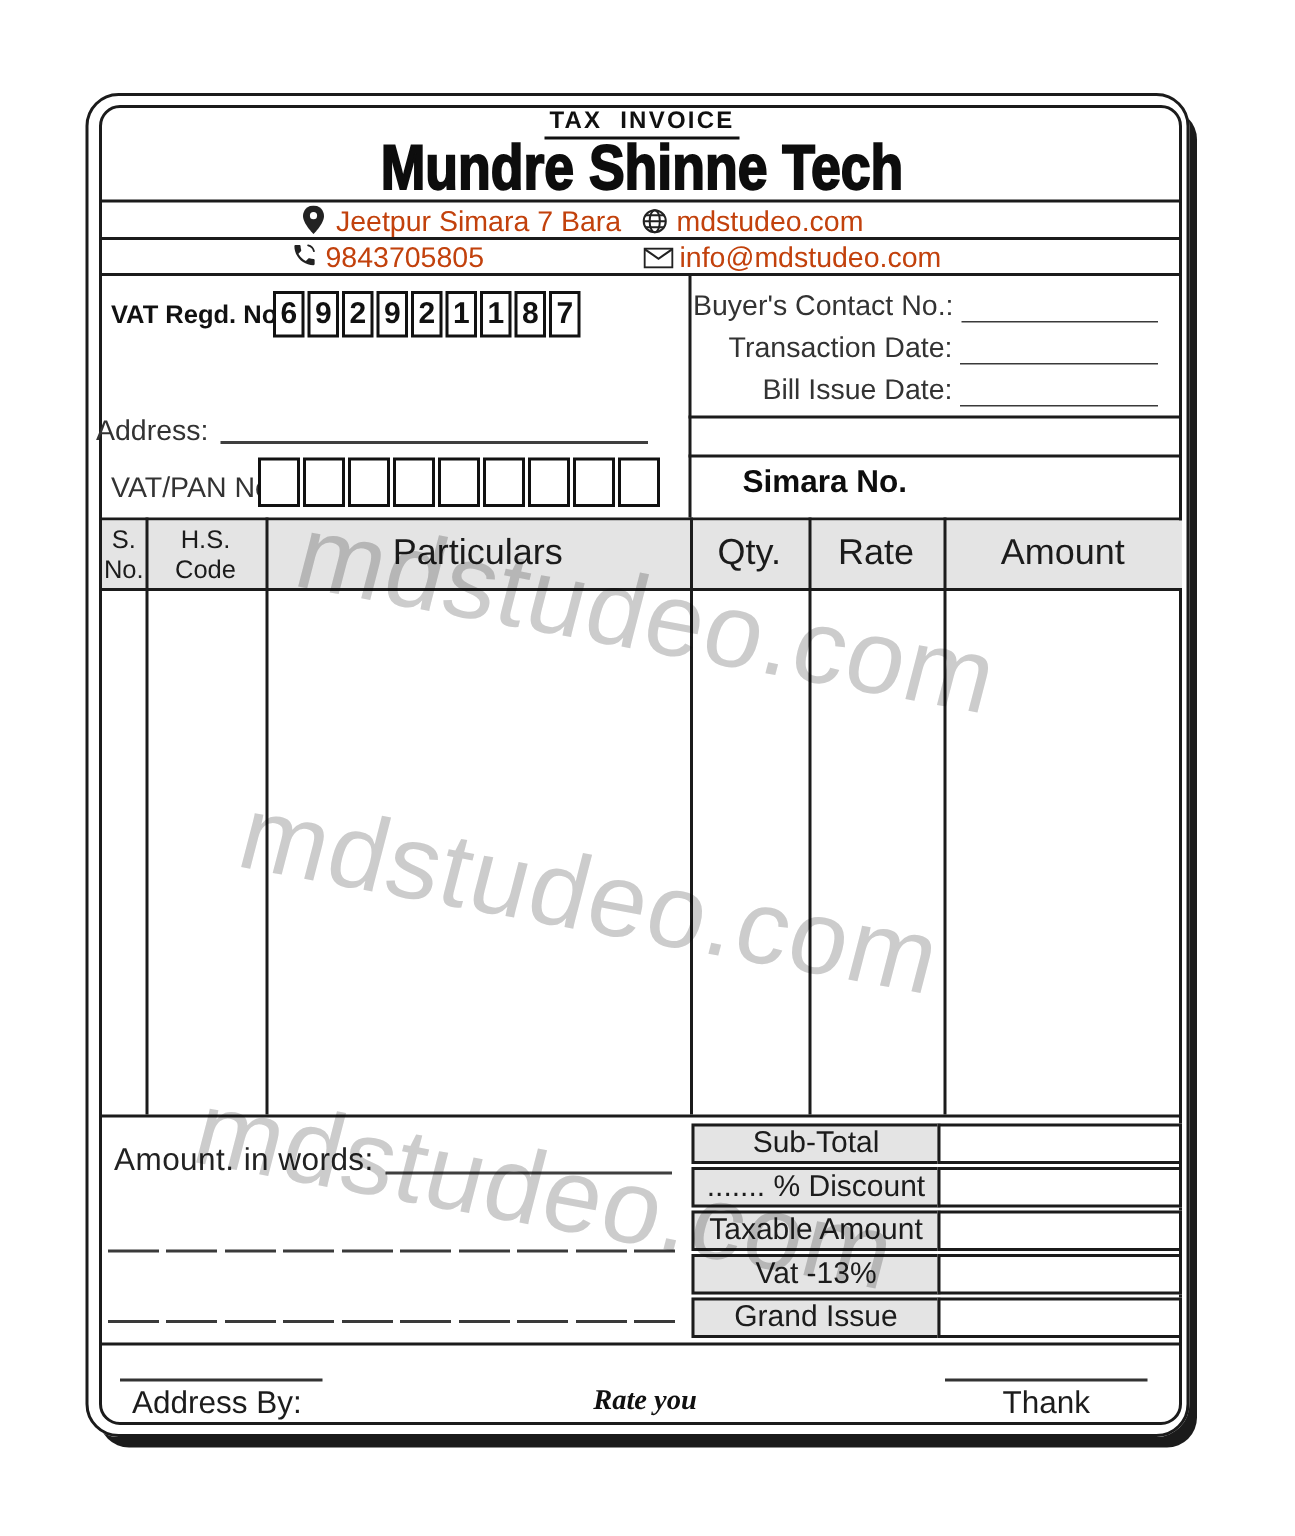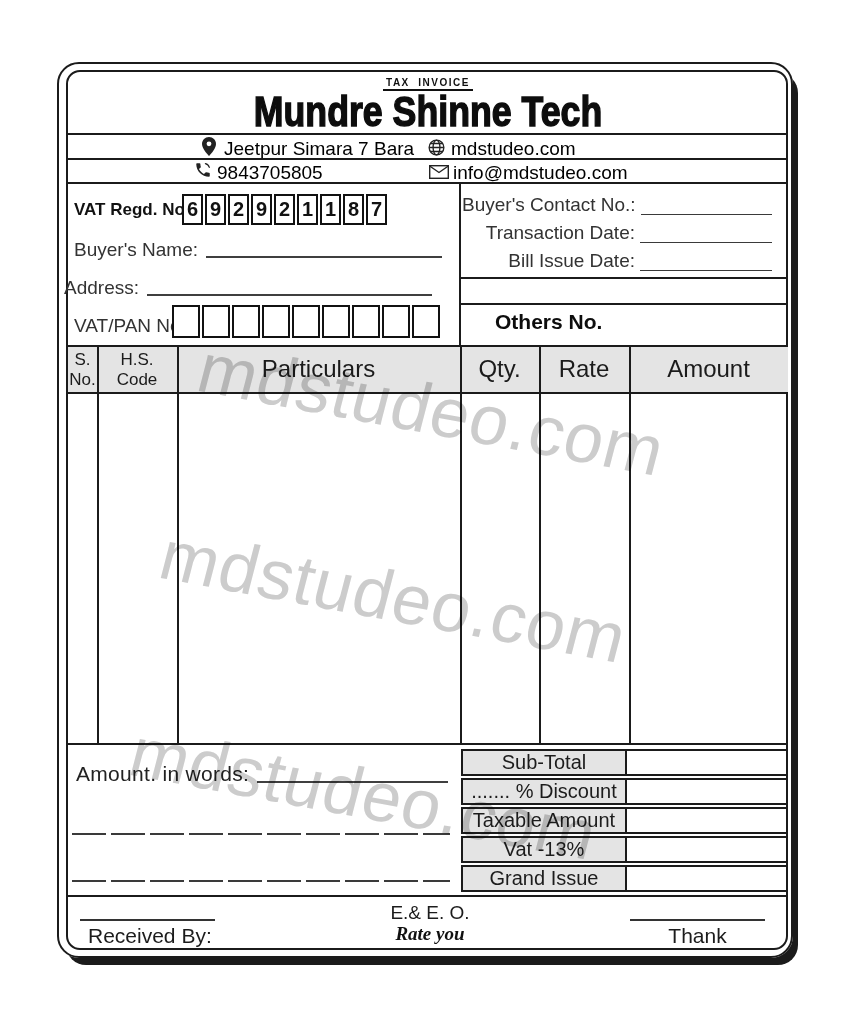--- a/index.html
+++ b/index.html
@@ -11,28 +11,28 @@
   .card-outer { left:57px; top:62px; width:736px; height:896px; border:2.5px solid #1b1b1b;
                 border-radius:22px; box-shadow:7px 9px 0 -2px #1b1b1b; }
   .card-inner { left:66px; top:70px; width:722px; height:880px; border:2px solid #1b1b1b;
                 border-radius:14px; }
 
   .hline { left:68px; width:720px; height:2px; background:#1b1b1b; }
   .vline { width:2px; background:#1b1b1b; }
 
   
   .doc-type-wrap { left:68px; top:72px; width:720px; text-align:center; }
-  .doc-type { display:inline-block; font-size:10px; font-weight:bold; letter-spacing:1.5px;
+  .doc-type { display:inline-block; font-size:16px; font-weight:bold; letter-spacing:1.5px;
               color:#101010; border-bottom:2.5px solid #101010; padding:0 3px 1px; white-space:pre; }
   .company { left:68px; top:88px; width:720px; text-align:center; font-size:42px; font-weight:bold;
              color:#0d0d0d; transform:scaleX(.85); transform-origin:50% 50%;
              -webkit-text-stroke:1.4px #0d0d0d; letter-spacing:0; }
 
   
-  .contact-text { font-size:19px; color:#000000; white-space:nowrap; }
+  .contact-text { font-size:19px; color:#c2410c; white-space:nowrap; }
   .icon { display:inline-block; line-height:0; }
 
   
   .vat-label { left:74px; top:200px; font-size:17px; font-weight:bold; color:#111; }
   .digit-row { left:182px; top:194px; display:flex; gap:2px; }
   .digit-cell { width:21px; height:31px; border:2px solid #111; font-size:20px; font-weight:bold;
                 color:#111; text-align:center; line-height:27px; background:#fff; }
   .fill-row { display:flex; align-items:flex-end; }
   .fill-label { font-size:19px; color:#333; white-space:nowrap; line-height:1.05; }
   .fill-line { flex:1; border-bottom:2px solid #3f3f3f; margin:0 0 2px 8px; height:14px; }
@@ -130,24 +130,20 @@
     <span class="digit-cell">9</span>
     <span class="digit-cell">2</span>
     <span class="digit-cell">9</span>
     <span class="digit-cell">2</span>
     <span class="digit-cell">1</span>
     <span class="digit-cell">1</span>
     <span class="digit-cell">8</span>
     <span class="digit-cell">7</span>
   </div>
 
-  <div class="abs fill-row" style="left:74px;top:240px;width:368px">
-    <span class="fill-label">Buyer's Name:</span>
-    <span class="fill-line"></span>
-  </div>
   <div class="abs fill-row" style="left:64px;top:278px;width:368px">
     <span class="fill-label">Address:</span>
     <span class="fill-line"></span>
   </div>
   <span class="abs fill-label" style="left:74px;top:316px">VAT/PAN No</span>
   <div class="abs pan-boxes">
       <div class="pan-cell"></div>
       <div class="pan-cell"></div>
       <div class="pan-cell"></div>
       <div class="pan-cell"></div>
@@ -166,21 +162,21 @@
   <div class="abs rrow" style="top:191px">
     <span class="fill-label">Buyer's Contact No.:</span>
     <span class="rline"></span>
   </div>
   <div class="abs rrow" style="top:247px">
     <span class="fill-label">Bill Issue Date:</span>
     <span class="rline"></span>
   </div>
   <div class="abs hline" style="left:459px;width:329px;top:277px"></div>
   <div class="abs hline" style="left:459px;width:329px;top:303px"></div>
-  <span class="abs invoice-label">Others No.</span>
+  <span class="abs invoice-label">Simara No.</span>
 
   <div class="abs hline" style="top:345px"></div>
   <div class="abs thead-bg"></div>
   <div class="abs hline" style="top:392px"></div>
   <div class="th small" style="left:68px;width:29px">S.
 No.</div>
   <div class="th small" style="left:99px;width:76px">H.S.
 Code</div>
   <div class="th" style="left:179px;width:279px">Particulars</div>
   <div class="th" style="left:462px;width:75px">Qty.</div>
@@ -218,22 +214,21 @@
     <div class="total-label">Vat -13%</div>
     <div class="total-value"></div>
   </div>
   <div class="abs total-row" style="top:865px">
     <div class="total-label">Grand Issue</div>
     <div class="total-value"></div>
   </div>
 
   <div class="abs hline" style="top:895px"></div>
   <div class="abs sig-line" style="left:80px;top:919px;width:135px"></div>
-  <span class="abs foot-text" style="left:88px;top:924px">Received By:</span>
-  <div class="abs eeo">E.&amp; E. O.</div>
+  <span class="abs foot-text" style="left:88px;top:924px">Address By:</span>
   <div class="abs thankyou">Rate you</div>
   <div class="abs sig-line" style="left:630px;top:919px;width:135px"></div>
   <span class="abs foot-text" style="left:630px;top:924px;width:135px;text-align:center">Thank</span>
 
   <div class="wm" style="left:210px;top:328px">mdstudeo.com</div>
   <div class="wm" style="left:172px;top:515px">mdstudeo.com</div>
   <div class="wm" style="left:142px;top:712px">mdstudeo.com</div>
 
 </div>
 

